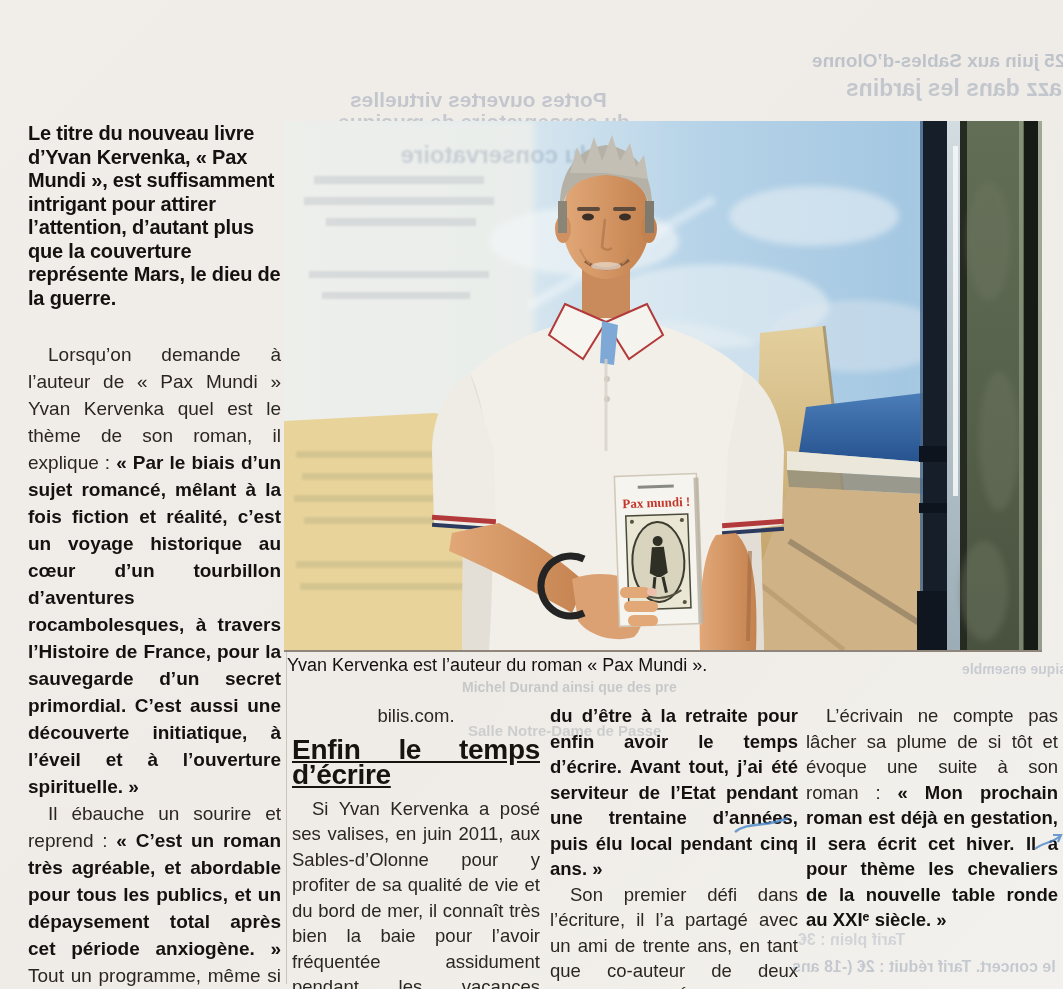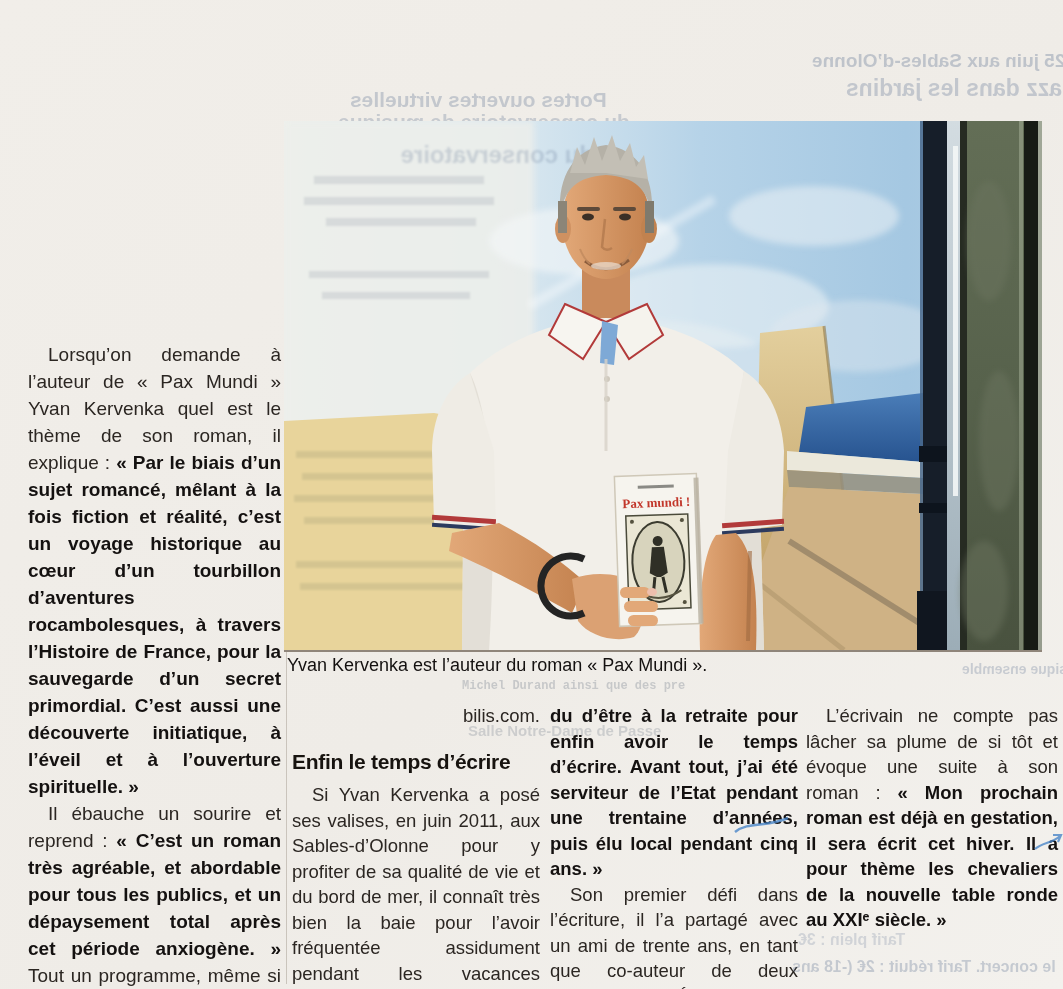--- a/index.html
+++ b/index.html
@@ -26,47 +26,48 @@
   .photo{position:absolute;left:284px;top:121px;width:758px;height:529px;
          border-bottom:2px solid #8f857a;background:#cfe0ec;}
   .caption{position:absolute;left:287px;top:655px;width:740px;font-size:18px;font-weight:400;color:#141110;}
   
   .bcol{position:absolute;top:703px;font-size:18.5px;line-height:25.5px;text-align:justify;color:#2b2622;}
   .bcol p{margin:0;}
   .bcol p.ind{text-indent:20px;}
   .col2{left:292px;width:248px;}
   .col3{left:550px;width:248px;}
   .col4{left:806px;width:252px;}
-  .cont-line{display:block;text-align:right;margin-bottom:6px;}
-  .subhead{font-size:21px;font-weight:800;color:#17130f;margin:20px 0 8px 0;letter-spacing:-.3px;}
+  .cont-line{display:block;text-align:center;margin-bottom:6px;}
+  .subhead{font-size:28px;font-weight:800;color:#17130f;margin:8px 0 8px 0;letter-spacing:-.3px;text-decoration:underline;}
   
   .ghost{position:absolute;color:#5e7292;font-weight:700;filter:blur(.7px);white-space:nowrap;}
   .mirror{transform:scaleX(-1);}
   .g-tc1{left:350px;top:88px;font-size:21px;opacity:.30;}
   .g-tc2{left:338px;top:110px;font-size:21px;opacity:.28;}
   .g-tr1{left:812px;top:50px;font-size:19px;opacity:.33;}
   .g-tr2{left:846px;top:75px;font-size:23px;opacity:.30;}
-  .g-cm1{left:462px;top:679px;font-size:12px;opacity:.30;color:#6a7584;font-family:Liberation Mono, monospace;}
+  .g-cm1{left:462px;top:679px;font-size:14px;opacity:.30;color:#6a7584;}
   .g-cm2{left:468px;top:722px;font-size:15px;opacity:.26;color:#6a7584;}
   .g-br1{left:798px;top:931px;font-size:16px;opacity:.22;}
   .g-br2{left:792px;top:958px;font-size:16px;opacity:.30;}
   .g-re{left:962px;top:661px;font-size:14px;opacity:.28;}
   .penmark{position:absolute;}
 </style>
 </head>
 <body>
 
 <div id="page">
 
 
   <div class="ghost mirror g-tc1">Portes ouvertes virtuelles</div>
   <div class="ghost mirror g-tc2">du conservatoire de musique</div>
   <div class="ghost mirror g-tr1">Le 25 juin aux Sables-d’Olonne</div>
   <div class="ghost mirror g-tr2">Jazz dans les jardins</div>
 
+  <div class="lead">Le titre du nouveau livre d’Yvan Kervenka, «&nbsp;Pax Mundi&nbsp;», est suffisamment intrigant pour attirer l’attention, d’autant plus que la couverture représente Mars, le dieu de la guerre.</div>
 
   <div class="col1 body-col">
     <p class="ind"><span>Lorsqu’on demande à l’auteur de «&nbsp;Pax Mundi&nbsp;» Yvan Kervenka quel est le thème de son roman, il explique&nbsp;: </span><span class="b">«&nbsp;Par le biais d’un sujet romancé, mêlant à la fois fiction et réalité, c’est un voyage historique au cœur d’un tourbillon d’aventures rocambolesques, à travers l’Histoire de France, pour la sauvegarde d’un secret primordial. C’est aussi une découverte initiatique, à l’éveil et à l’ouverture spirituelle.&nbsp;»</span></p>
     <p class="ind"><span>Il ébauche un sourire et reprend&nbsp;: </span><span class="b">«&nbsp;C’est un roman très agréable, et abordable pour tous les publics, et un dépaysement total après cet période anxiogène.&nbsp;»</span><span> Tout un programme, même si le mystère demeure. «&nbsp;Pax Mundi&nbsp;» est sorti aux éditions Liber Mirabilis Paris. On peut le trouver dans les rayons de toutes les librairies, ou le commander directement à jean-marc.savary.editeur@ orange.fr ou www.liber-mira-</span></p>
   </div>
 
   <div class="vrule"></div>
 
   <div class="photo">
     <svg width="758" height="529" viewBox="0 0 758 529">

